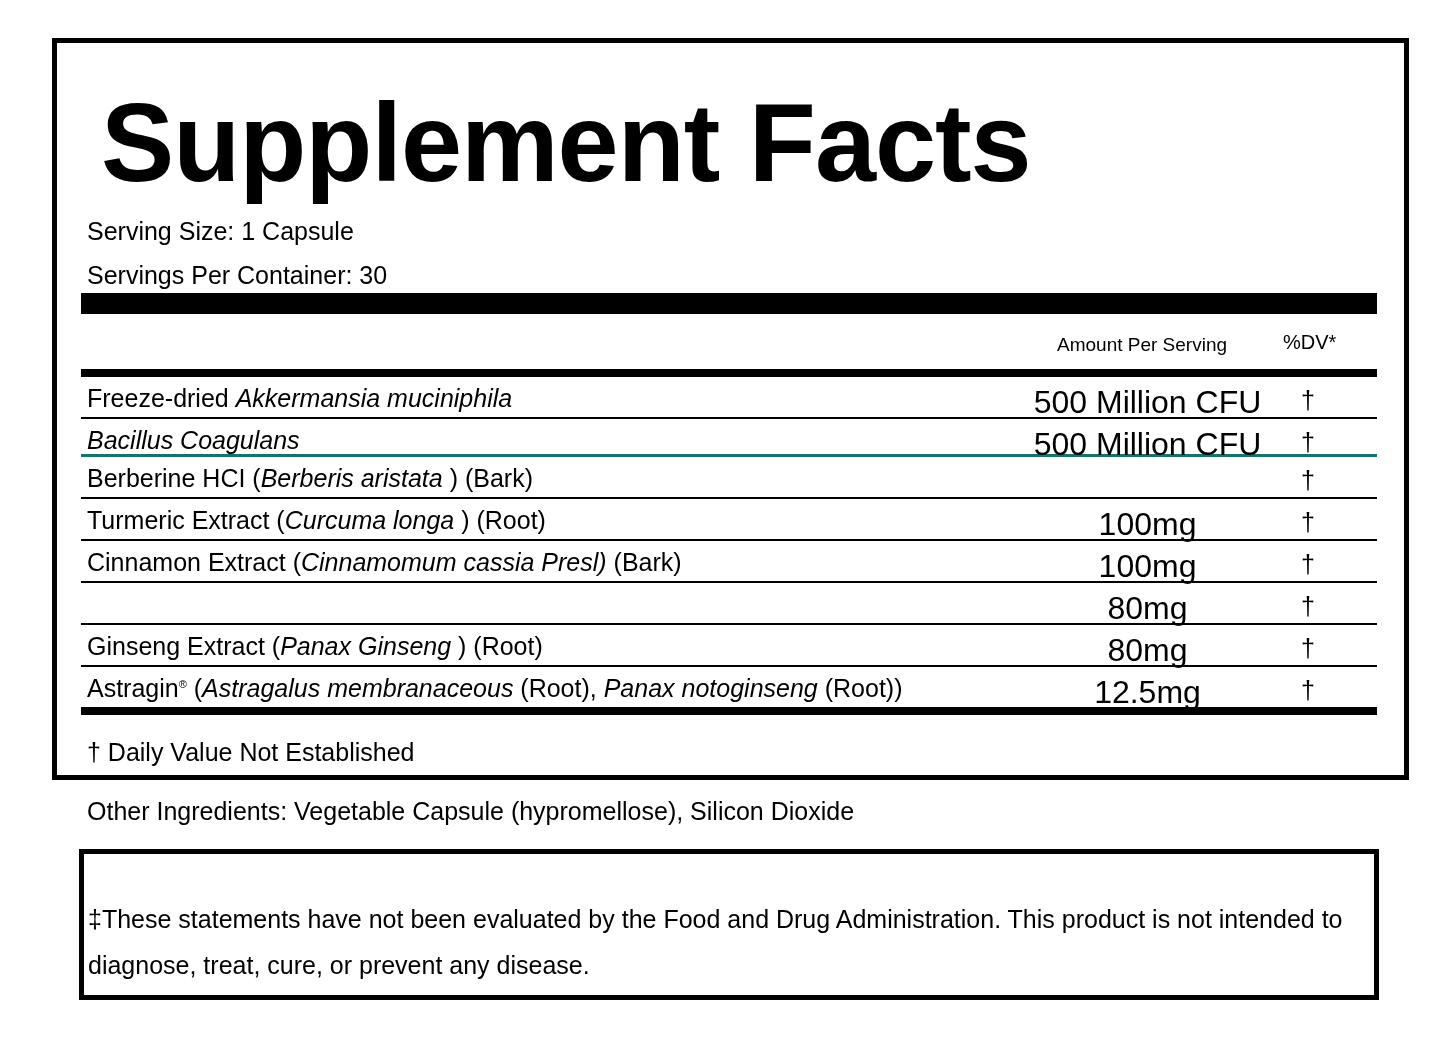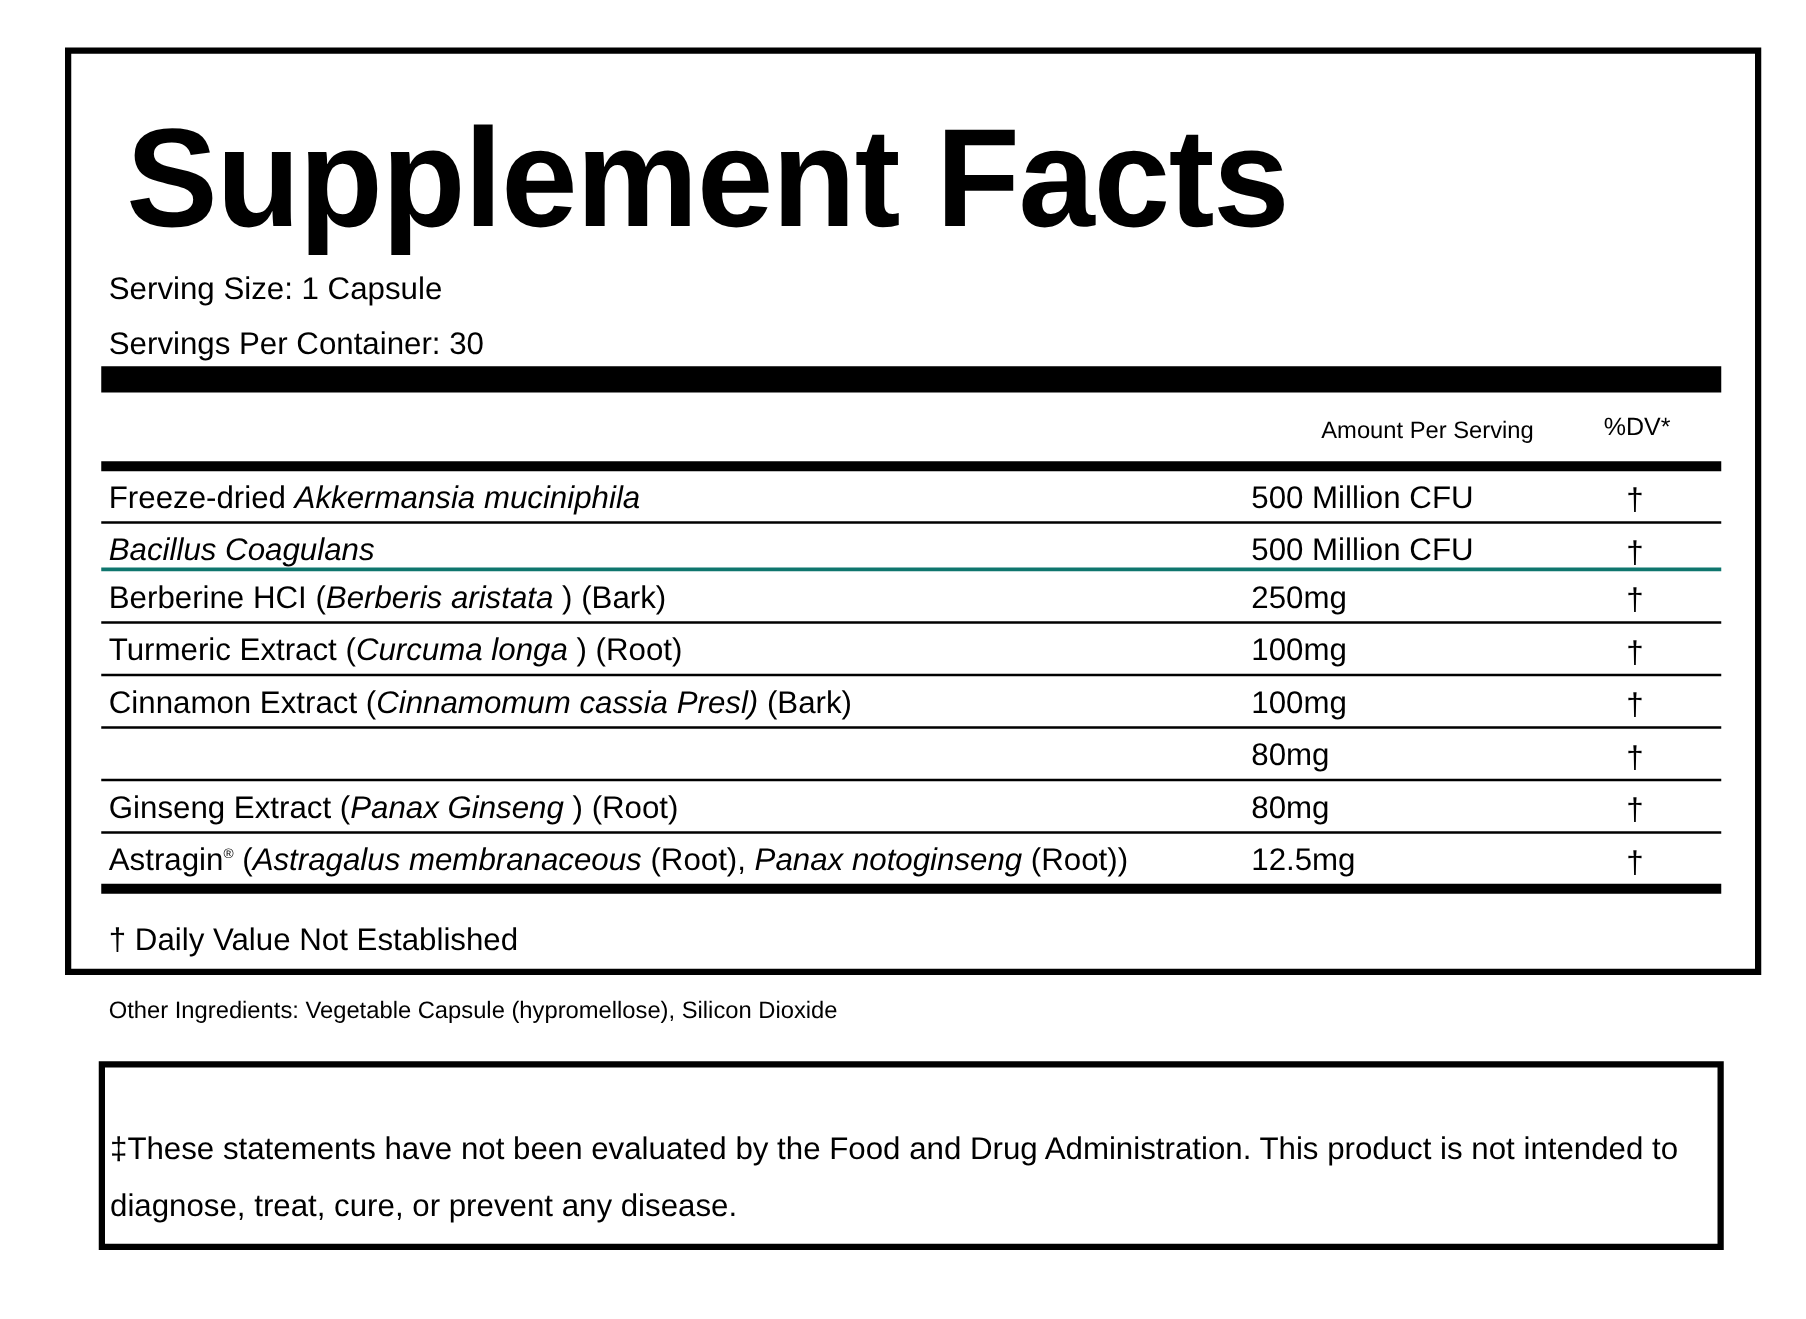--- a/index.html
+++ b/index.html
@@ -25,29 +25,29 @@
   .col-head { position: absolute; top: 289px; font-weight: normal; line-height: 1; }
   .col-head.amount { left: 1000px; font-size: 19px; top: 292px; }
   .col-head.dv { left: 1226px; font-size: 20px; }
 
   .bar.head-under { top: 326px; height: 8px; }
 
   .rows { position: absolute; left: 24px; top: 334px; width: 1296px; }
   .row { position: relative; height: 42px; border-bottom: 2px solid #000; }
   .row.thick { border-bottom: 3px solid #0f766e; height: 38px; }
   .row .name { position: absolute; left: 6px; top: 9px; font-size: 25px; line-height: 1; white-space: nowrap; }
-  .row .amt { position: absolute; left: 920px; width: 293px; top: 9px; font-size: 25px; line-height: 1; }
+  .row .amt { position: absolute; left: 920px; width: 293px; top: 9px; font-size: 32px; line-height: 1; text-align: center; }
   .row .dv { position: absolute; left: 1220px; top: 11px; font-size: 25px; line-height: 1; }
   .row.last { border-bottom: 8px solid #000; height: 48px; }
   .row .name i { font-style: italic; }
   sup.reg { font-size: 11px; vertical-align: super; line-height: 0; }
 
   .footnote { position: absolute; left: 30px; top: 697px; font-size: 25px; line-height: 1; }
 
-  .other { position: absolute; left: 87px; top: 799px; font-size: 19px; line-height: 1; }
+  .other { position: absolute; left: 87px; top: 799px; font-size: 25px; line-height: 1; }
 
   .disclaimer-box {
     position: absolute; left: 79px; top: 849px; width: 1300px; height: 151px;
     border: 5px solid #000;
   }
   .disclaimer {
     position: absolute; left: 4px; top: 42px; width: 1270px;
     font-size: 25px; line-height: 46px;
   }
 </style>
@@ -72,21 +72,20 @@
       <div class="amt">500 Million CFU</div>
       <div class="dv">†</div>
     </div>
     <div class="row thick">
       <div class="name"><span></span><i>Bacillus Coagulans</i><span></span></div>
       <div class="amt">500 Million CFU</div>
       <div class="dv">†</div>
     </div>
     <div class="row">
       <div class="name"><span>Berberine HCI (</span><i>Berberis aristata</i><span> ) (Bark)</span></div>
-      <div class="amt">250mg</div>
       <div class="dv">†</div>
     </div>
     <div class="row">
       <div class="name"><span>Turmeric Extract (</span><i>Curcuma longa</i><span> ) (Root)</span></div>
       <div class="amt">100mg</div>
       <div class="dv">†</div>
     </div>
     <div class="row">
       <div class="name"><span>Cinnamon Extract (</span><i>Cinnamomum cassia Presl)</i><span> (Bark)</span></div>
       <div class="amt">100mg</div>

